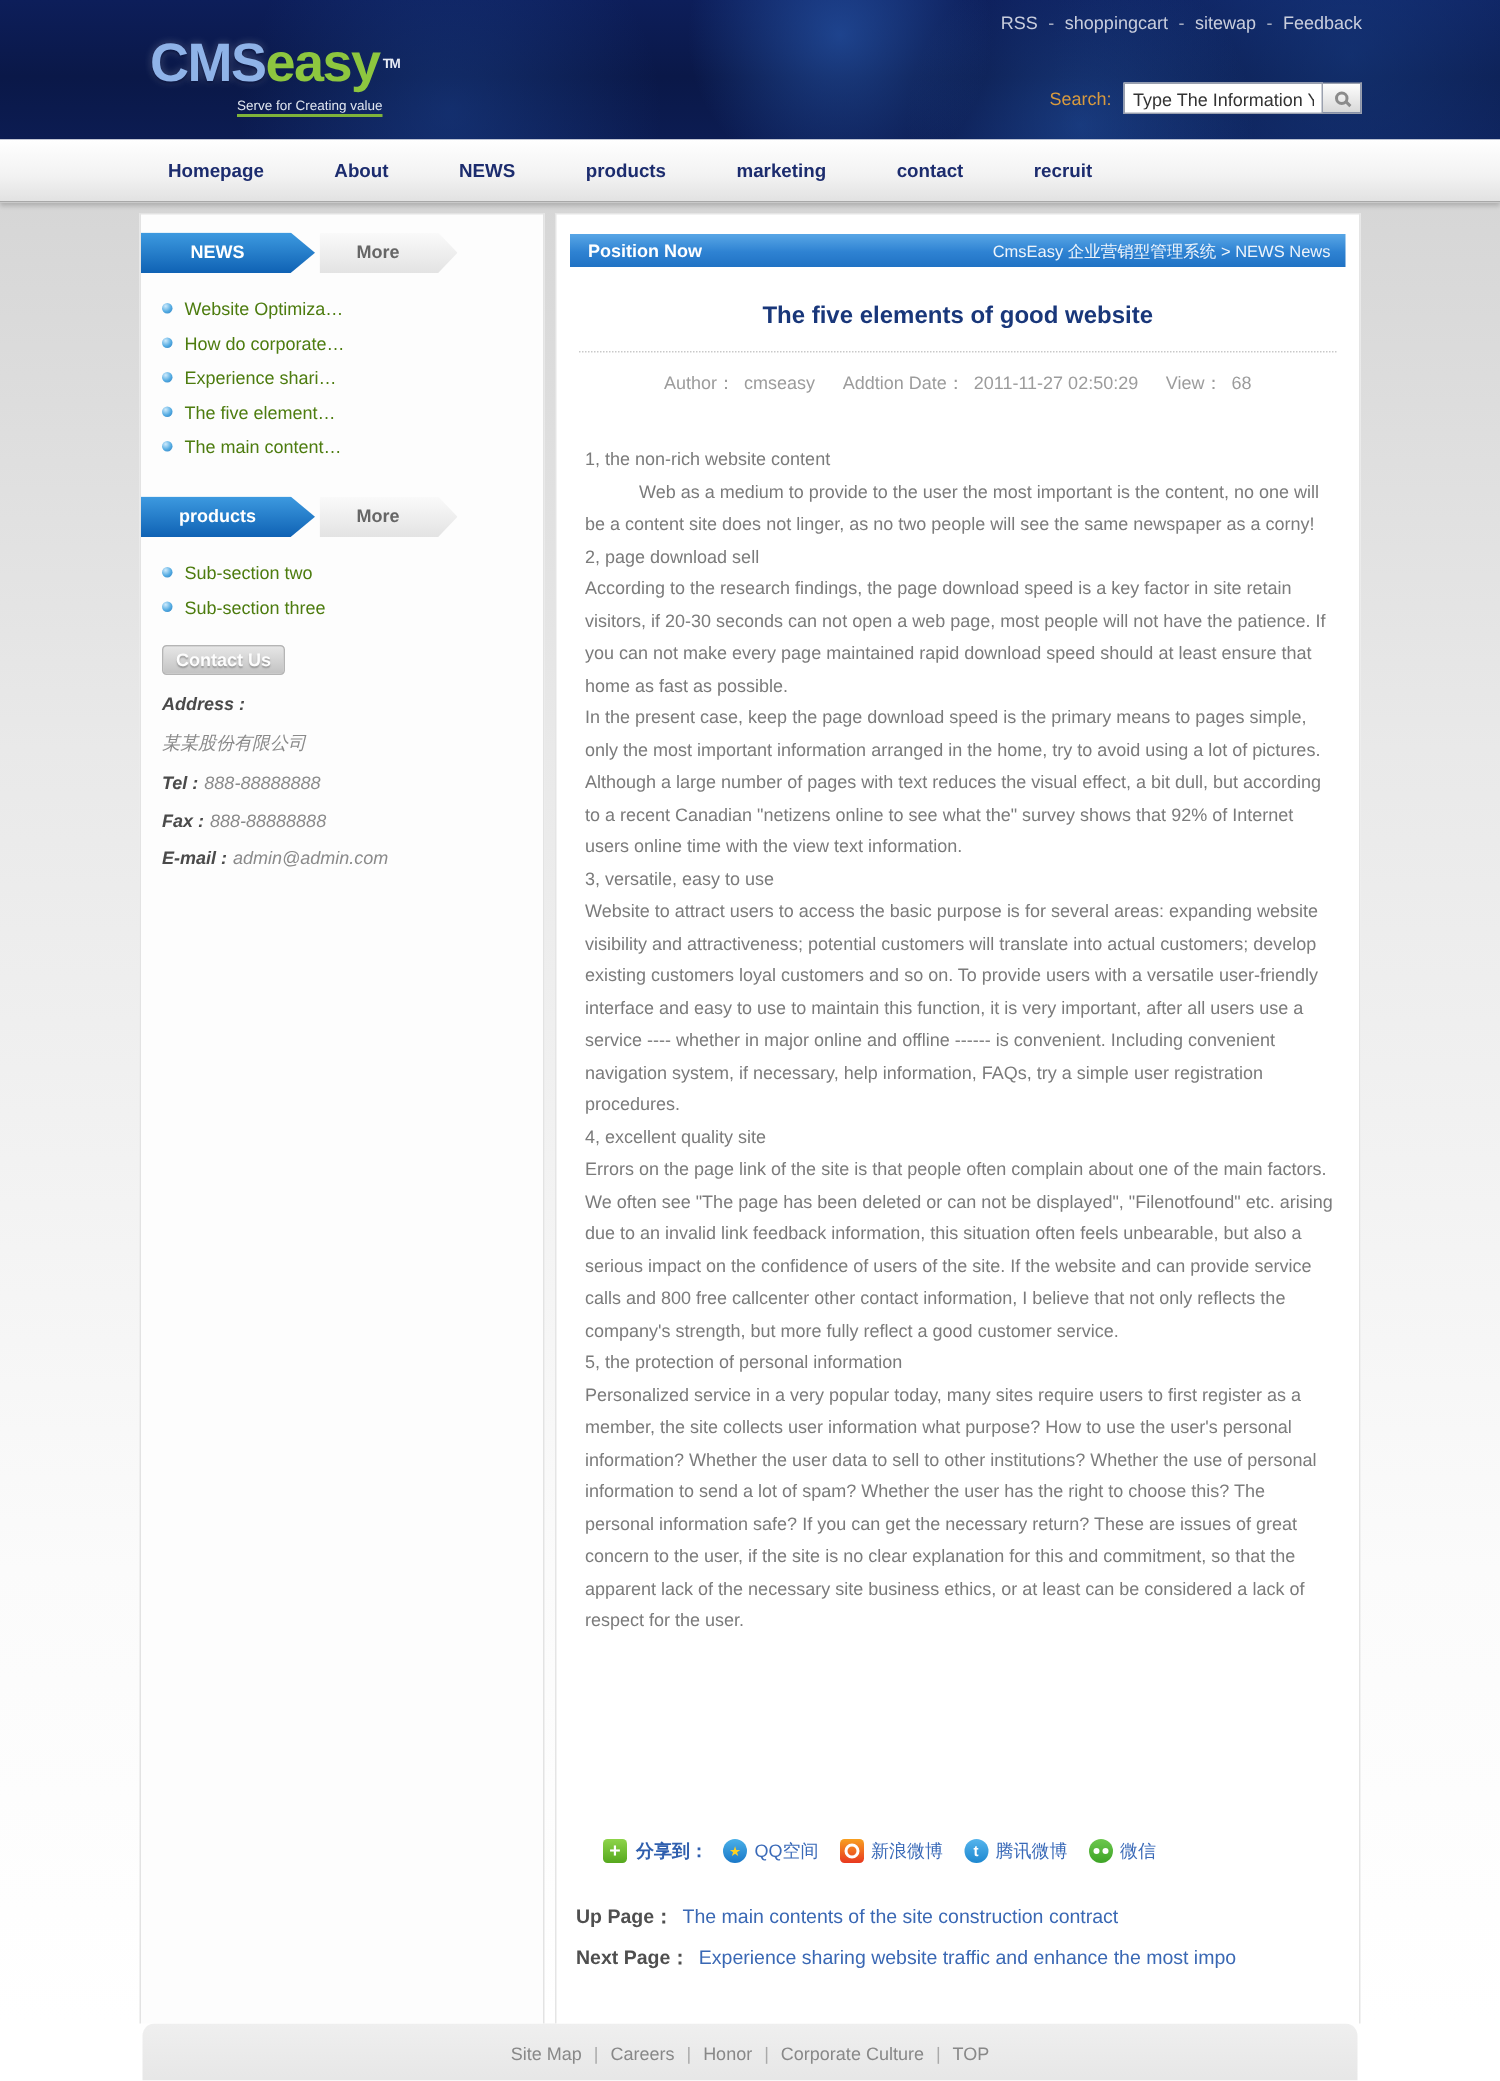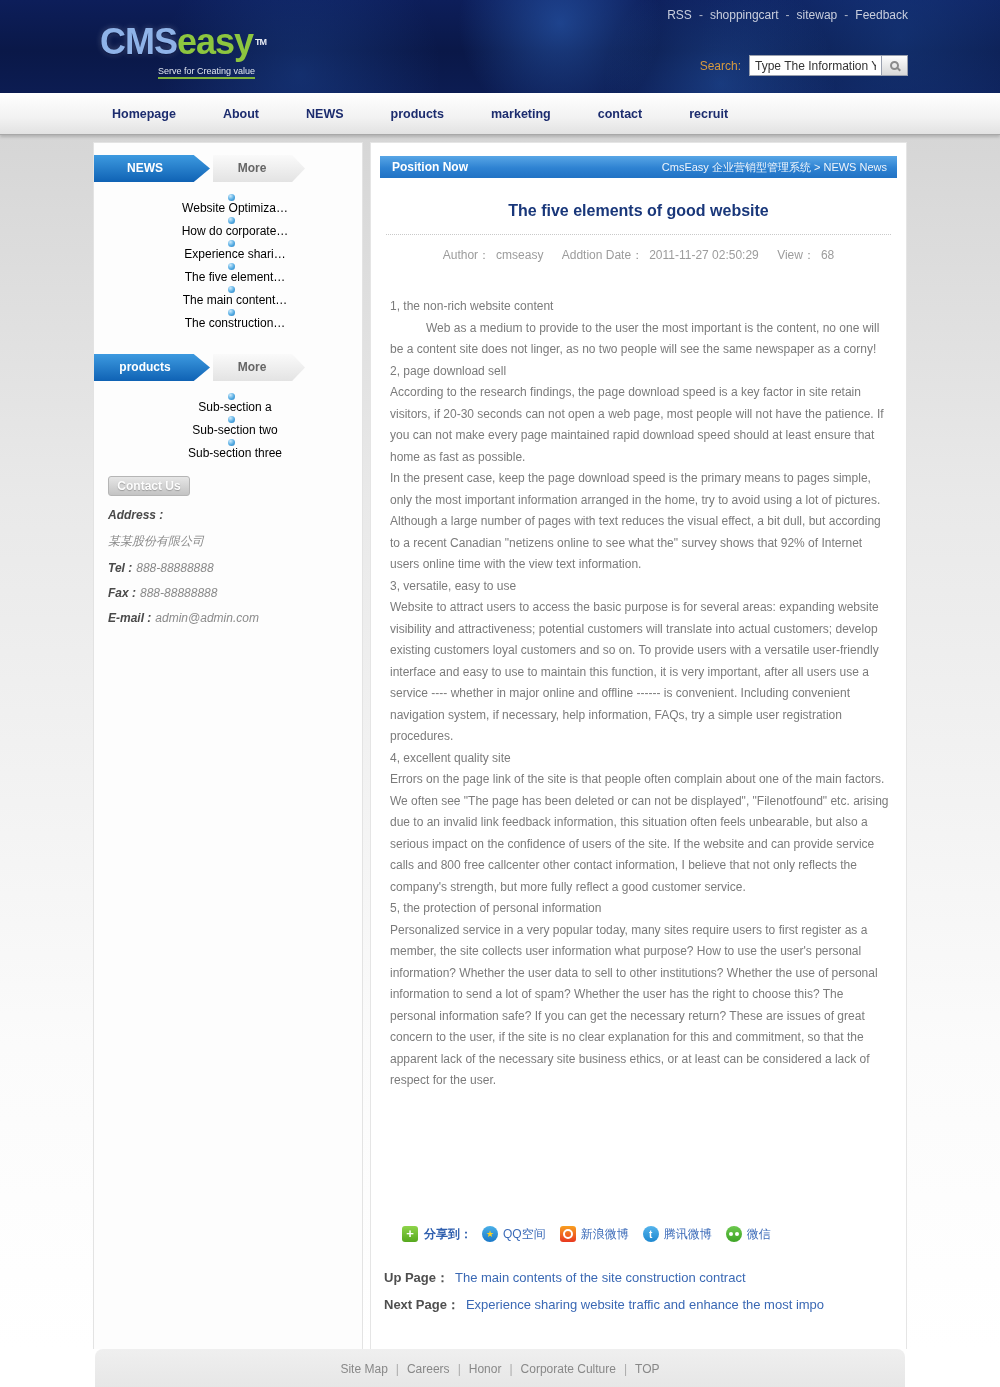--- a/index.html
+++ b/index.html
@@ -66,21 +66,21 @@
     background:linear-gradient(#3d9ae0, #0f62b4);
     clip-path:polygon(0 0, 86% 0, 100% 50%, 86% 100%, 0 100%);
   }
   .tab-more {
     width:92px; height:27px; line-height:27px; text-align:center; padding-right:14px;
     color:#666; font-weight:bold; font-size:12px; cursor:pointer; margin-left:3px;
     background:linear-gradient(#fafafa, #e3e3e3);
     clip-path:polygon(0 0, 86% 0, 100% 50%, 86% 100%, 0 100%);
   }
   .side-list { list-style:none; padding:2px 0 0 14px; }
-  .side-list li { display:flex; align-items:center; height:23px; font-size:12px; color:#000000; cursor:pointer;flex-direction:column; }
+  .side-list li { display:flex; align-items:center; height:23px; font-size:12px; color:#4d7c0f; cursor:pointer; }
   .bullet { width:7px; height:7px; border-radius:50%; margin-right:8px; flex-shrink:0;
     background:radial-gradient(circle at 35% 30%, #cdeafc, #53abe2 55%, #2c7cbd); }
   .side-gap { height:22px; }
   .contact-btn {
     margin:14px 0 6px 14px; width:82px; height:20px; line-height:19px; text-align:center;
     font-size:12px; font-weight:bold; color:#fdfdfd; cursor:pointer;
     background:linear-gradient(#e6e6e6,#c3c3c3); border:1px solid #b5b5b5; border-radius:3px;
     text-shadow:0 1px 1px rgba(120,120,120,.6);
   }
   .addr { padding:6px 0 0 14px; font-size:12px; }
@@ -185,35 +185,27 @@
               <span>Experience shari…</span>
             </li>
           <li>
               <span class="bullet"></span>
               <span>The five element…</span>
             </li>
           <li>
               <span class="bullet"></span>
               <span>The main content…</span>
             </li>
-          <li>
-              <span class="bullet"></span>
-              <span>The construction…</span>
-            </li>
         </ul>
         <div class="side-gap"></div>
         <div class="side-head">
           <div class="tab-blue">products</div>
           <div class="tab-more">More</div>
         </div>
         <ul class="side-list">
-          <li>
-              <span class="bullet"></span>
-              <span>Sub-section a</span>
-            </li>
           <li>
               <span class="bullet"></span>
               <span>Sub-section two</span>
             </li>
           <li>
               <span class="bullet"></span>
               <span>Sub-section three</span>
             </li>
         </ul>
         <div class="contact-btn">Contact Us</div>

